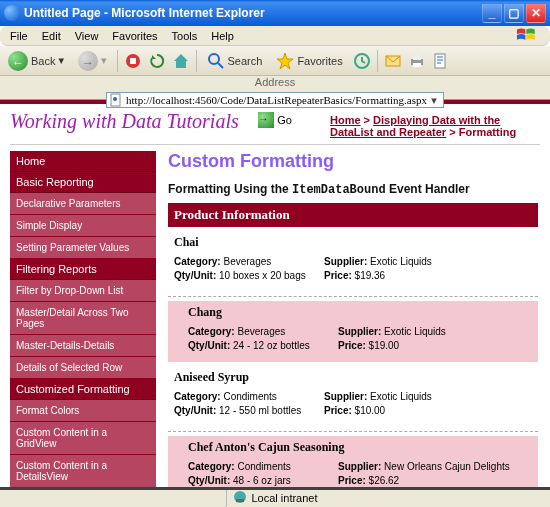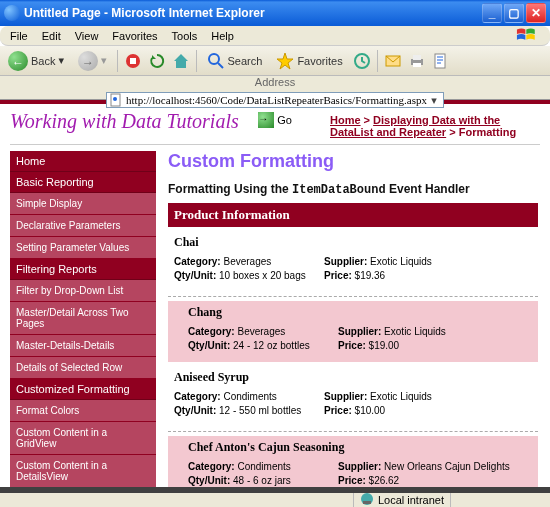--- a/index.html
+++ b/index.html
@@ -46,21 +46,21 @@
   .main h3 { font: bold 12px Verdana, sans-serif; color:#111; margin-bottom:6px; }
   .main h3 code { font-family: "Courier New", monospace; font-weight:bold; }
   .sectionbar { background:#900020; color:#fff; font: bold 13px Verdana; padding:4px 6px; margin-bottom:4px; }
   .product { padding:4px 6px 8px 6px; margin-bottom:4px; }
   .product.alt { background:#f3c8d0;padding-left:20px; }
   .pname { font: bold 12px Verdana; margin-bottom:6px; }
   .prow { font-size:10px; margin-bottom:3px; }
   .prow b { font-weight:bold; }
   .prow .col1 { display:inline-block; width:150px; }
   .dotted { border-top:1px dashed #aaa; margin:4px 0; }
-  .statusbar { position:absolute; bottom:0; left:0; right:0; height:20px; background:#ece9d8; border-top:6px solid #404040; display:flex; align-items:center; font-size:11px; }
+  .statusbar { position:absolute; bottom:0; left:0; right:0; height:20px; background:#ece9d8; border-top:3px solid #404040; display:flex; align-items:center; font-size:11px;flex-direction:column; }
   .statusbar .sp { flex:1; }
   .statusbar .zone { display:flex; align-items:center; gap:4px; padding:0 6px; border-left:1px solid #bbb; height:100%; }
   .statusbar .fill { width:100px; border-left:1px solid #bbb; height:100%; }
 </style>
 </head>
 <body>
 
 <div class="titlebar">
   <span class="ie-icon"></span>
   <span class="title">Untitled Page - Microsoft Internet Explorer</span>
@@ -167,22 +167,22 @@
   <div class="breadcrumb">
     <a>Home</a><span> &gt; </span><a>Displaying Data with the DataList and Repeater</a><span> &gt; </span><span>Formatting</span>
   </div>
 </div>
 <div class="divider"></div>
 
 <div class="cols">
   <div class="sidebar" id="sidebar">
       <div class="menuhead">Home</div>
       <div class="menuhead">Basic Reporting</div>
+      <div class="menuitem">Declarative Parameters</div>
       <div class="menuitem">Simple Display</div>
-      <div class="menuitem">Declarative Parameters</div>
       <div class="menuitem">Setting Parameter Values</div>
       <div class="menuhead">Filtering Reports</div>
       <div class="menuitem">Filter by Drop-Down List</div>
       <div class="menuitem">Master/Detail Across Two Pages</div>
       <div class="menuitem">Master-Details-Details</div>
       <div class="menuitem">Details of Selected Row</div>
       <div class="menuhead">Customized Formatting</div>
       <div class="menuitem">Format Colors</div>
       <div class="menuitem">Custom Content in a GridView</div>
       <div class="menuitem">Custom Content in a DetailsView</div>

